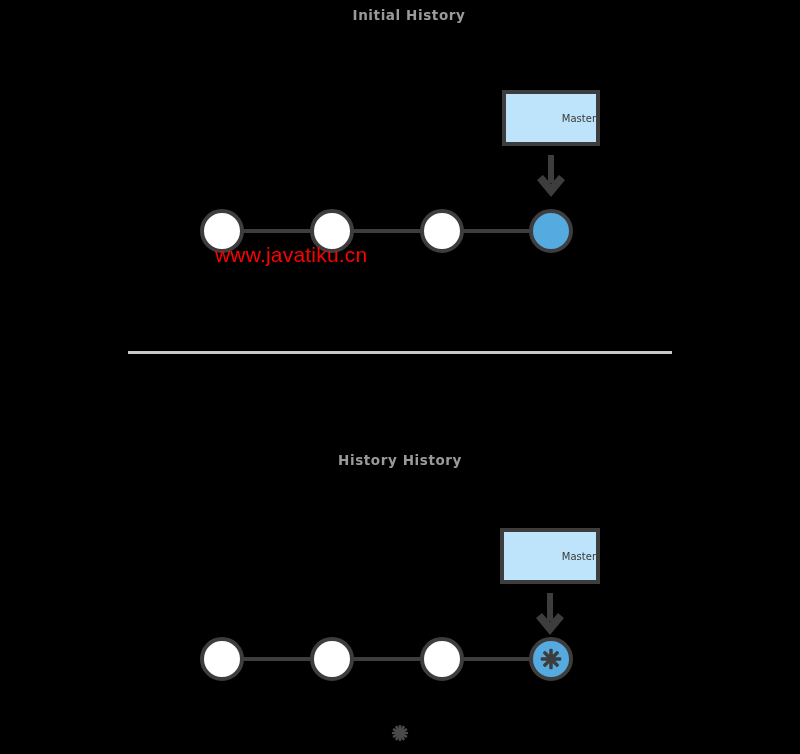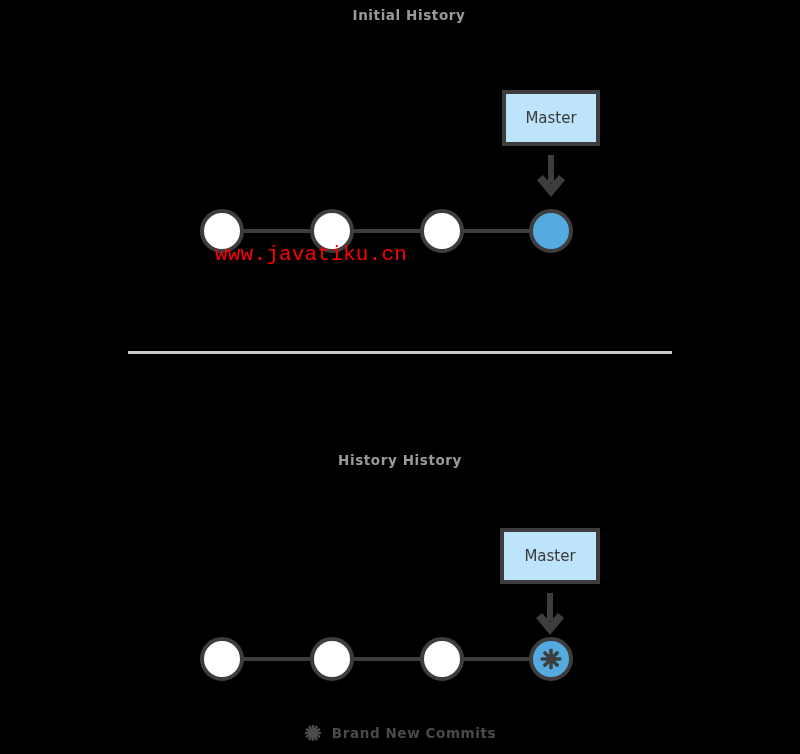--- a/index.html
+++ b/index.html
@@ -34,23 +34,23 @@
   #title-initial { top: 7px; left: 0; margin-left: 9px; }
   #title-amended { top: 452px; left: 0; }
 
   .branch-box {
     position: absolute;
     box-sizing: border-box;
     background: #bde4fa;
     border: 4px solid #3d3d3d;
     display: flex;
     align-items: center;
-    justify-content: center;
+    justify-content: flex-end;
     color: #3a3a3a;
-    font-size: 15px;
+    font-size: 10px;
     font-family: "DejaVu Sans", sans-serif;
   }
   #master-box-top { left: 502px; top: 90px; width: 98px; height: 56px; }
   #master-box-bottom { left: 500px; top: 528px; width: 100px; height: 56px; }
 
   .arrow-down {
     position: absolute;
     width: 40px;
     height: 44px;
   }
@@ -88,21 +88,21 @@
   .node.blue { background: #55abe0; }
 
   .starburst { display: block; }
 
   .watermark {
     position: absolute;
     left: 215px;
     top: 243px;
     color: #ff0000;
     font-size: 21px;
-    font-family: Liberation Mono, monospace;
+    font-family: Liberation Sans, sans-serif;
     letter-spacing: 0.2px;
     white-space: nowrap;
   }
 
   .divider {
     position: absolute;
     left: 128px;
     top: 351px;
     width: 544px;
     height: 3px;
@@ -195,16 +195,15 @@
       <g fill="#4a4a4a">
         <circle cx="12" cy="12" r="5.6"></circle>
         <rect x="10.2" y="1.2" width="3.6" height="21.6" rx="1.1"></rect>
         <rect x="10.2" y="1.2" width="3.6" height="21.6" rx="1.1" transform="rotate(30 12 12)"></rect>
         <rect x="10.2" y="1.2" width="3.6" height="21.6" rx="1.1" transform="rotate(60 12 12)"></rect>
         <rect x="10.2" y="1.2" width="3.6" height="21.6" rx="1.1" transform="rotate(90 12 12)"></rect>
         <rect x="10.2" y="1.2" width="3.6" height="21.6" rx="1.1" transform="rotate(120 12 12)"></rect>
         <rect x="10.2" y="1.2" width="3.6" height="21.6" rx="1.1" transform="rotate(150 12 12)"></rect>
       </g>
     </svg>
-    <span class="legend-label">Brand New Commits</span>
   </div>
 
 </div>
 
 </body></html>

